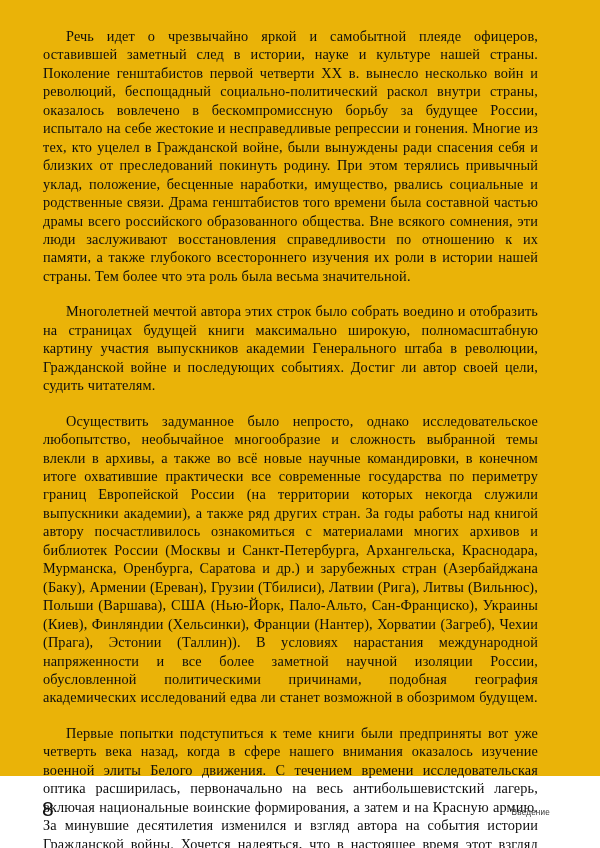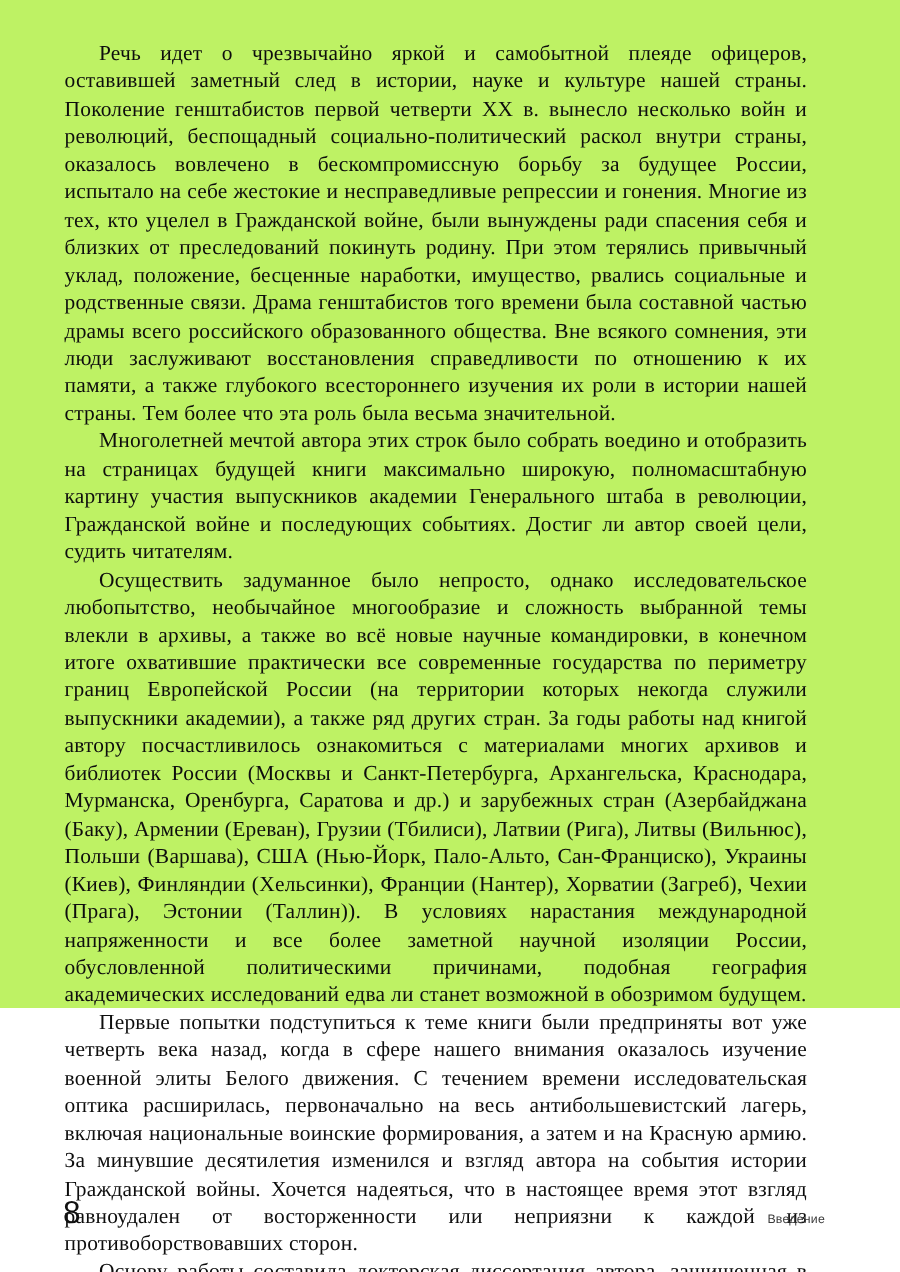--- a/index.html
+++ b/index.html
@@ -14,42 +14,42 @@
     font-family: "Liberation Serif", "DejaVu Serif", serif;
     color: #111111;
     overflow: hidden;
     position: relative;
   }
   .page {
     position: absolute;
     left: 0;
     top: 0;
     width: 600px;
-    height: 672px;
-    background: #bef264;
+    height: 776px;
+    background: #eab308;
   }
   .text-column {
     position: absolute;
     left: 43px;
     top: 27px;
     width: 495px;
   }
   .para {
     margin: 0;
     text-indent: 23px;
     text-align: justify;
     font-size: 14.3px;
     line-height: 18.45px;
     letter-spacing: 0.01em;
     word-spacing: 0.01em;
     hyphens: manual;
     color: #0d0d0d;
   }
   .para + .para {
-    margin-top: 0;
+    margin-top: 17px;
   }
   .footer {
     position: absolute;
     left: 0;
     top: 796px;
     width: 600px;
     height: 42px;
   }
   .folio {
     position: absolute;

